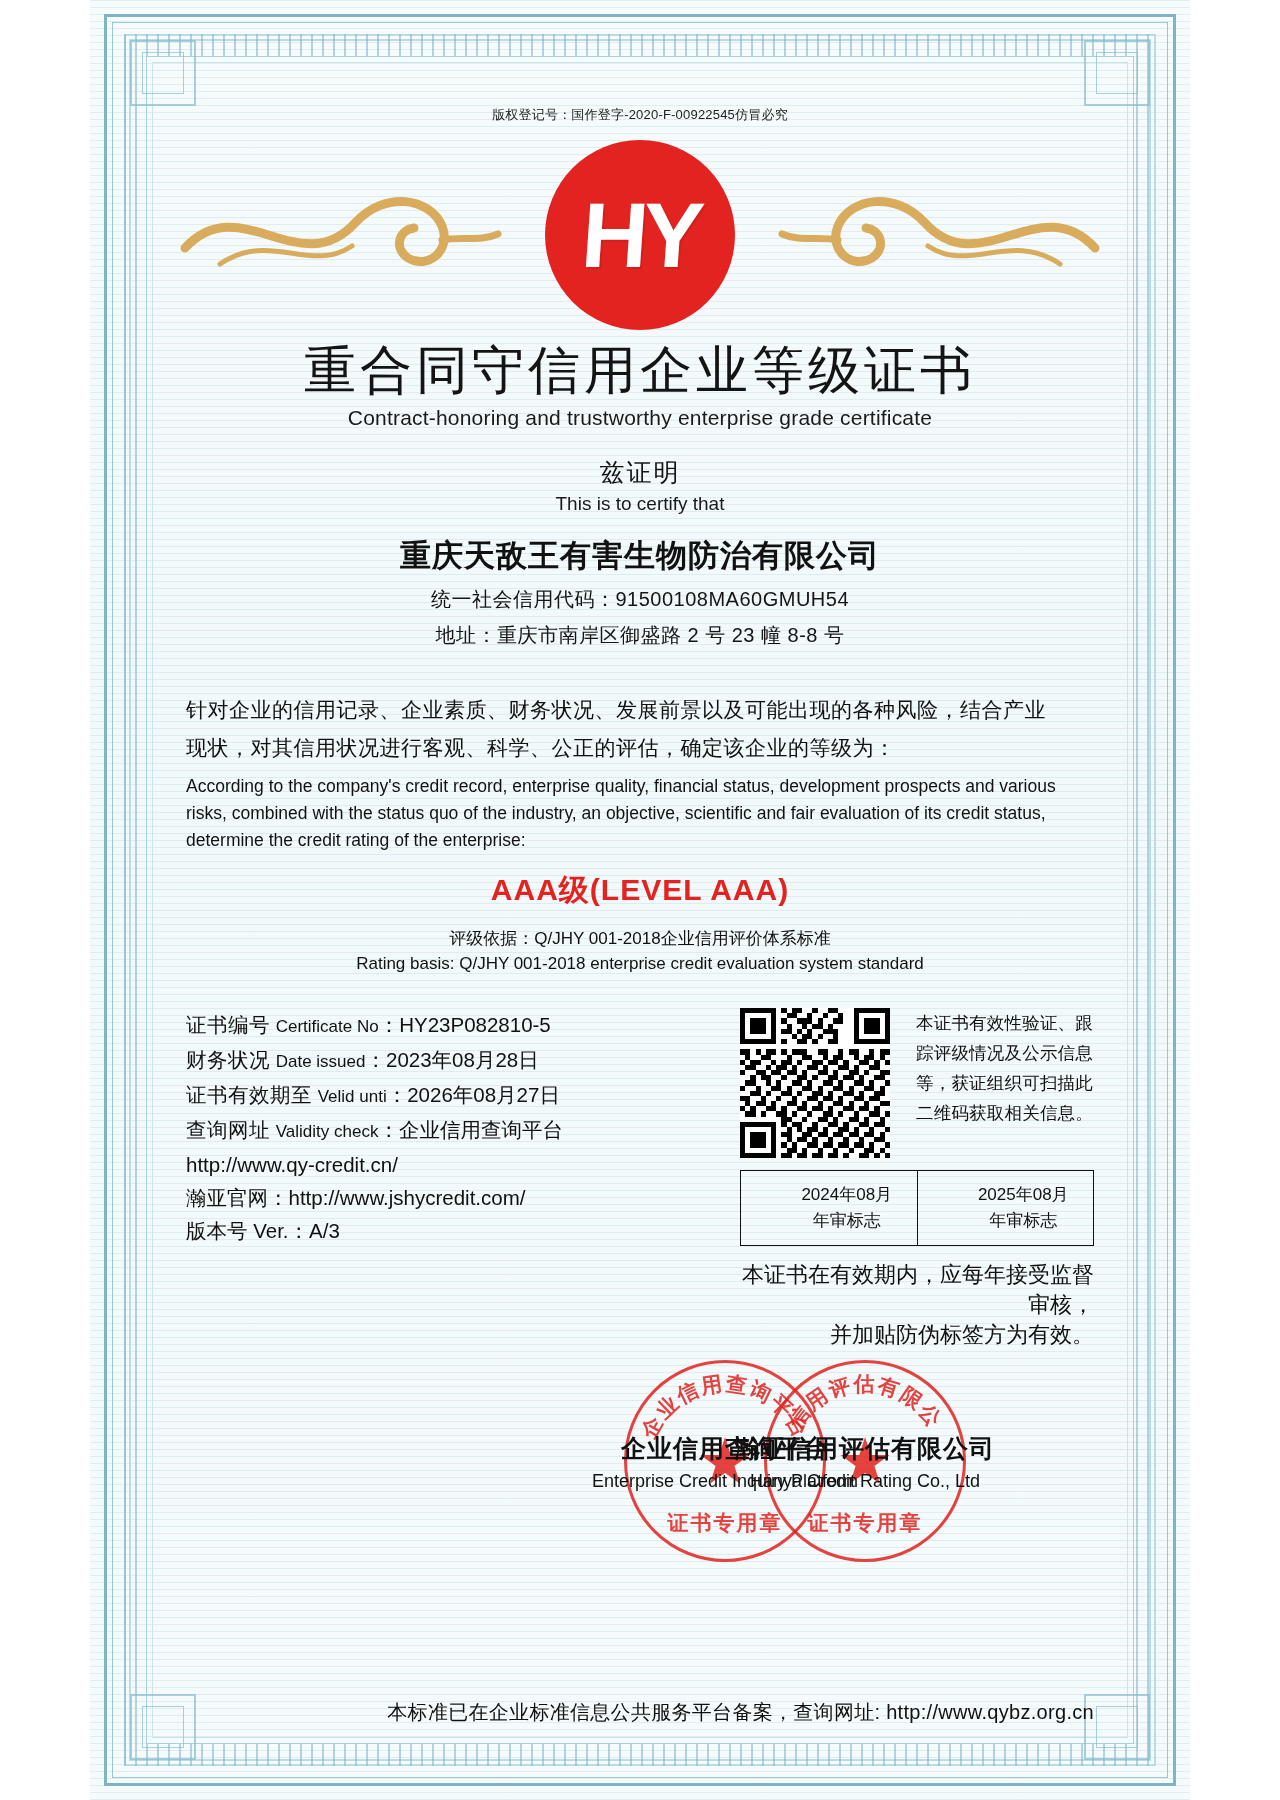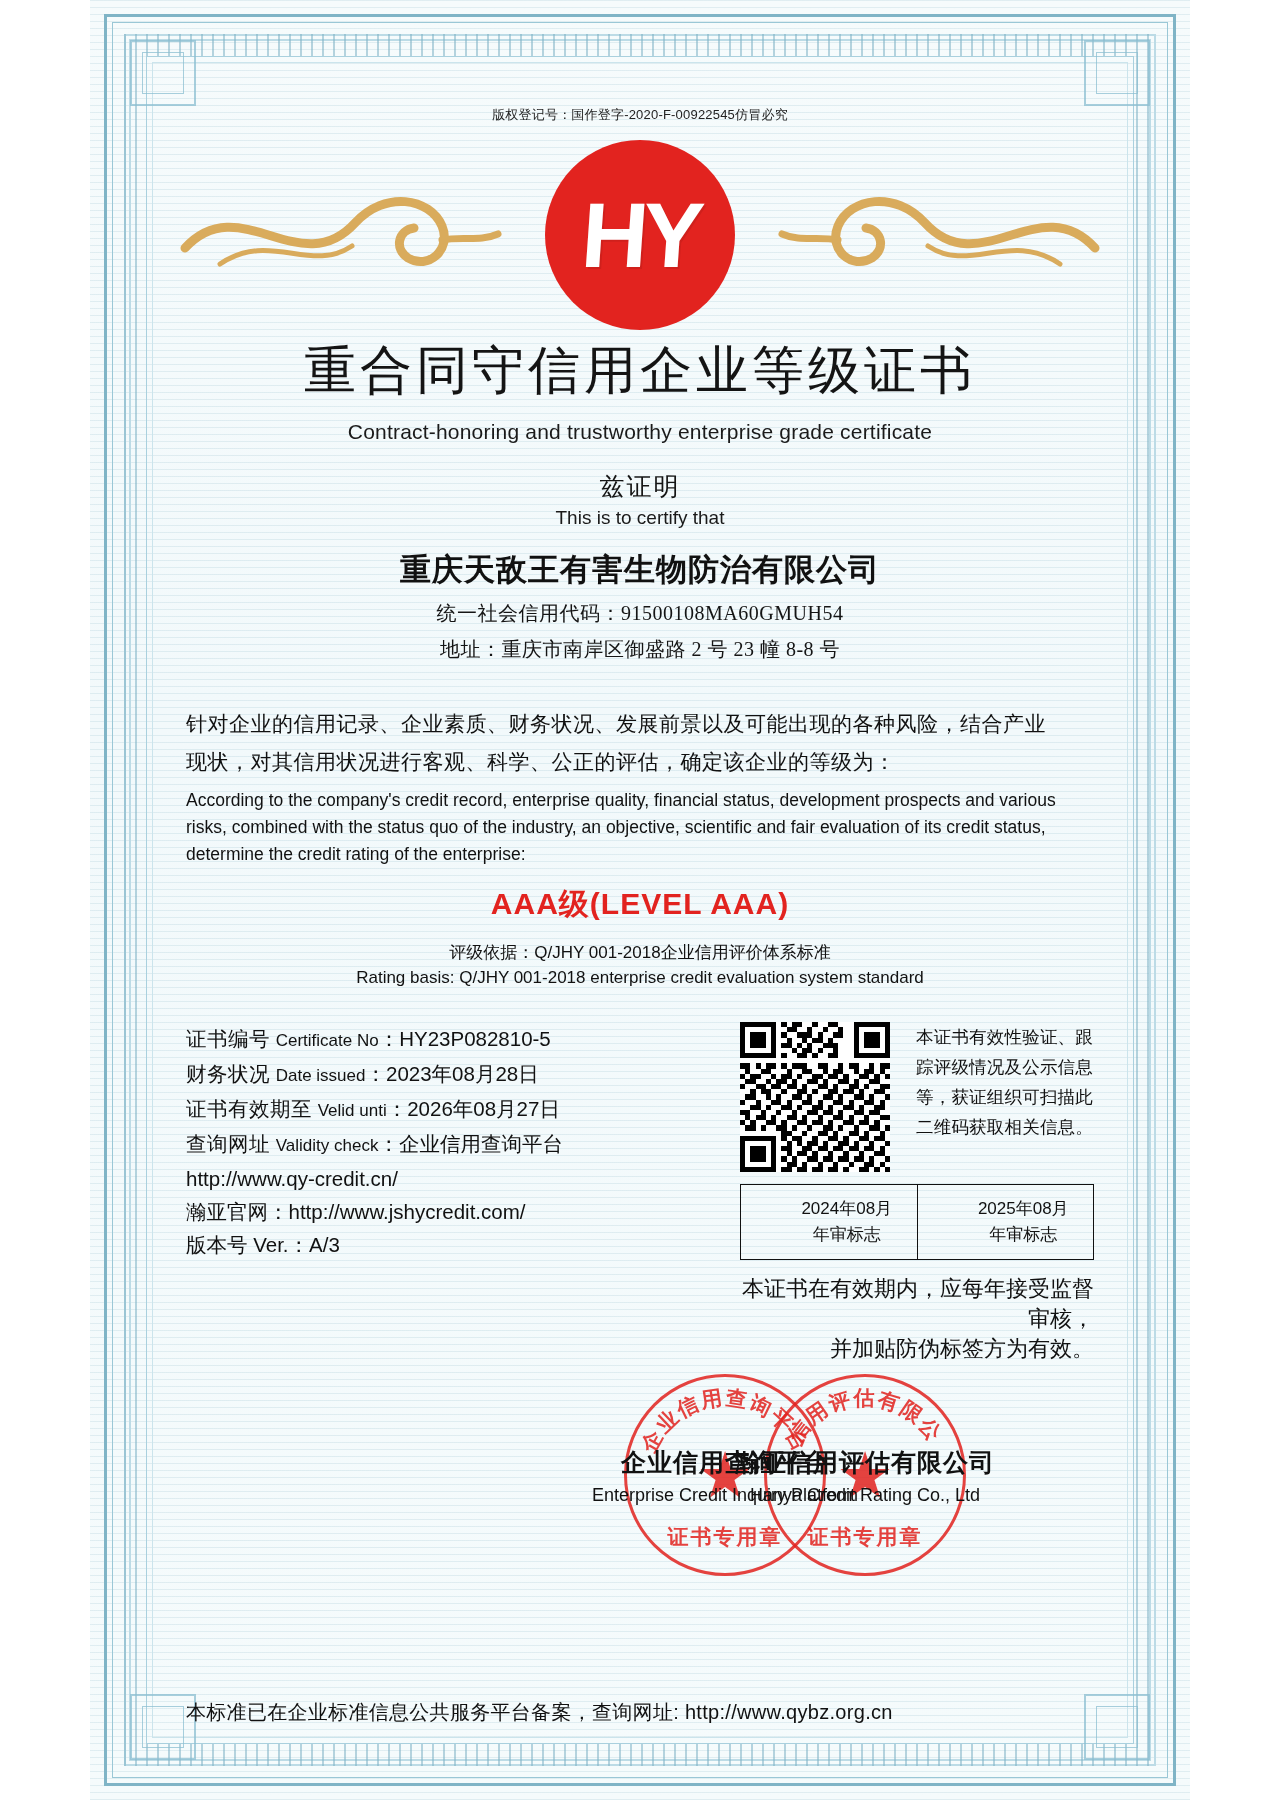--- a/index.html
+++ b/index.html
@@ -67,28 +67,28 @@
     font-family:"Liberation Sans", sans-serif;
     transform:skewX(-4deg);
     text-shadow:2px 2px 0 rgba(0,0,0,.08);
   }
   .title-cn{
     text-align:center;font-size:52px;font-weight:normal;color:#141414;
     letter-spacing:4px;margin-top:6px;
     font-family:"DejaVu Sans","Liberation Sans",sans-serif;
   }
   .title-en{
-    text-align:center;font-size:21px;color:#1a1a1a;margin-top:14px;letter-spacing:.2px;
+    text-align:center;font-size:21px;color:#1a1a1a;margin-top:0;letter-spacing:.2px;
   }
   .certify-cn{text-align:center;font-size:25px;color:#141414;margin-top:26px;letter-spacing:2px;}
   .certify-en{text-align:center;font-size:19px;color:#1a1a1a;margin-top:4px;}
   .company{
     text-align:center;font-size:31px;font-weight:bold;color:#111;margin-top:20px;letter-spacing:1px;
   }
-  .code,.addr{text-align:center;font-size:20px;color:#151515;margin-top:9px;letter-spacing:.5px;font-family:Liberation Serif, serif;}
+  .code,.addr{text-align:center;font-size:20px;color:#151515;margin-top:9px;letter-spacing:.5px;}
 
   .body-cn{
     margin-top:42px;font-size:21px;line-height:38px;color:#111;text-align:justify;
     padding:0 26px;letter-spacing:.5px;
   }
   .body-en{
     margin-top:6px;font-size:17.5px;line-height:27px;color:#111;text-align:left;padding:0 26px;
   }
   .level{
     text-align:center;color:#e2231f;font-weight:bold;font-size:30px;margin-top:16px;letter-spacing:1px;
@@ -131,21 +131,21 @@
     position:absolute;left:0;top:0;width:100%;height:100%;
   }
   .redstamp .bottomtext{
     position:absolute;left:0;right:0;bottom:22px;color:#e2231f;font-size:21px;
     letter-spacing:2px;font-weight:bold;
   }
   .org-cn{position:relative;z-index:3;font-size:25px;font-weight:bold;color:#111;margin-top:78px;letter-spacing:1px;}
   .org-en{position:relative;z-index:3;font-size:18px;color:#111;margin-top:6px;}
 
   .footer{
-    position:absolute;left:26px;right:26px;bottom:4px;text-align:left;
+    position:absolute;left:26px;right:26px;bottom:4px;text-align:right;
     font-size:20px;color:#111;letter-spacing:.3px;
   }
   .arc-text{fill:#e2231f;font-size:21px;font-weight:bold;letter-spacing:2px;
     font-family:"DejaVu Sans","Liberation Sans",sans-serif;}
 </style>
 </head>
 <body>
 
 <div id="cert">
 

